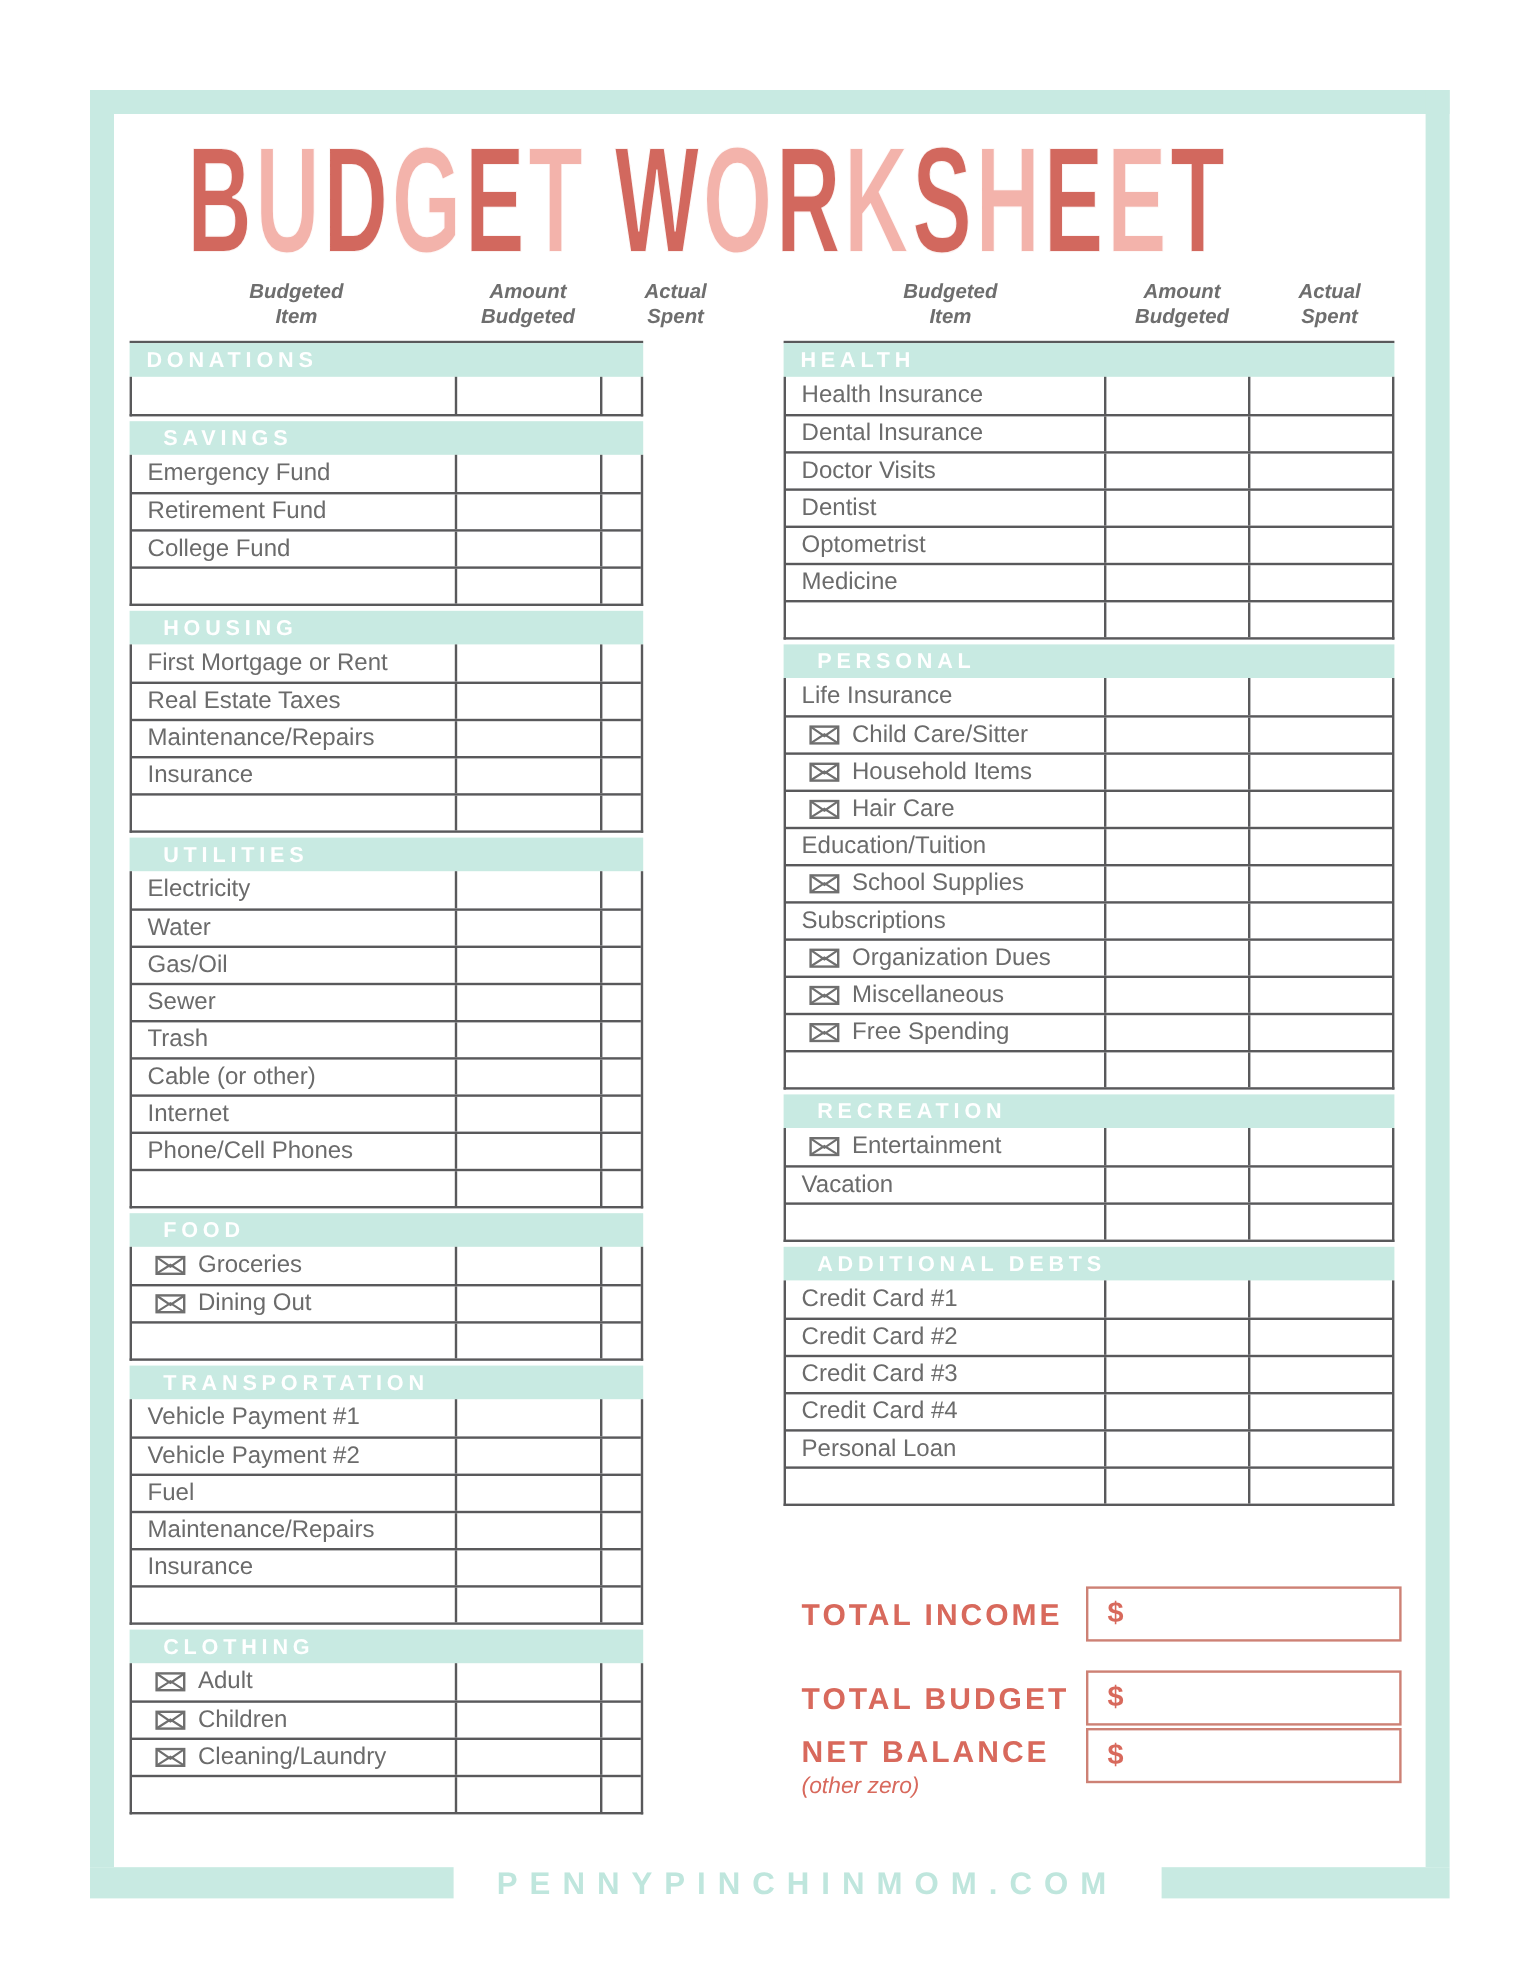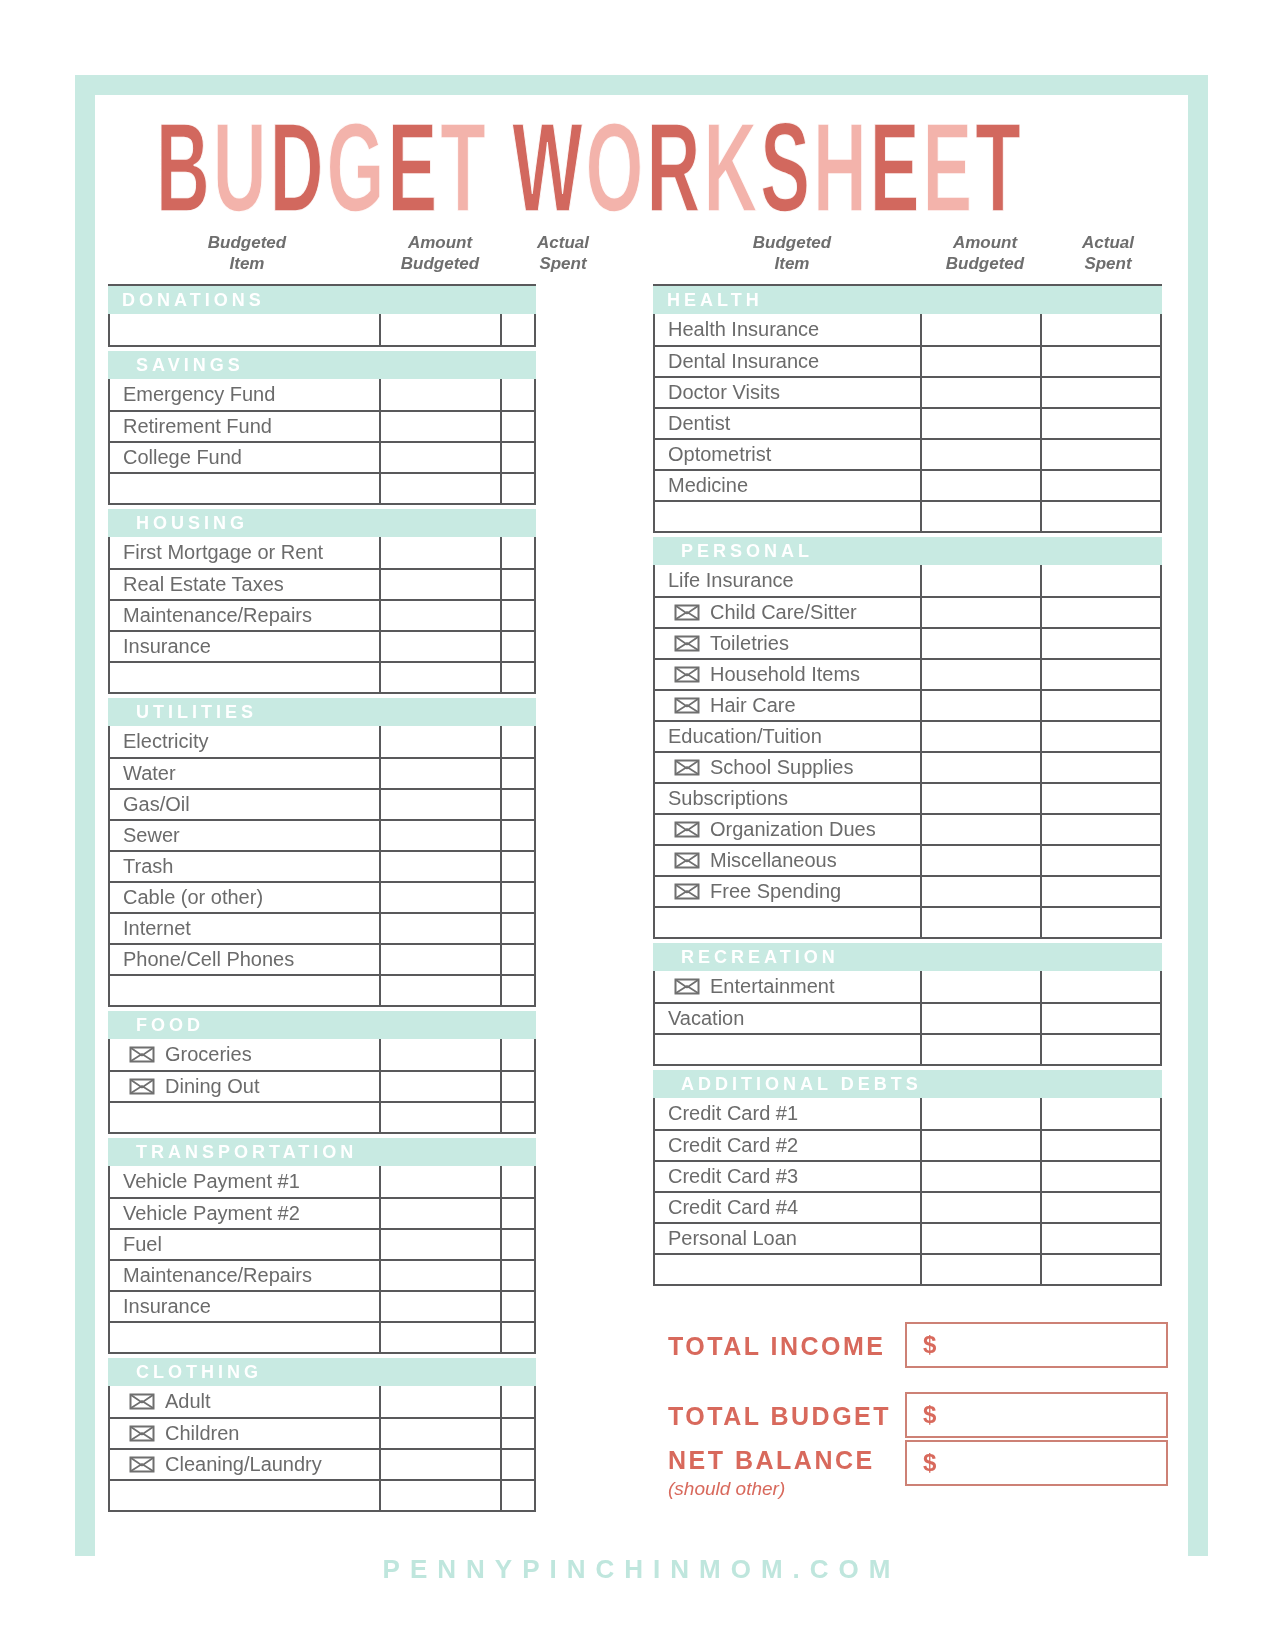--- a/index.html
+++ b/index.html
@@ -14,21 +14,21 @@
   }
   *{box-sizing:border-box;margin:0;padding:0;}
   body{background:#ffffff;font-family:"Liberation Sans", sans-serif;}
   .page{position:relative;width:1275px;height:1650px;background:#fff;overflow:hidden;}
 
   
   .frame{position:absolute;left:75px;top:75px;width:1133px;height:1481px;
          border:20px solid var(--mint);border-bottom:none;}
 
   
-  .footer{position:absolute;left:75px;top:1556px;width:1133px;height:26px;display:flex;align-items:center;flex-direction:column;}
+  .footer{position:absolute;left:75px;top:1556px;width:1133px;height:26px;display:flex;}
   .footer .bar{height:26px;background:var(--mint);}
   .footer .bar.l{width:303px;}
   .footer .bar.r{flex:1 1 auto;}
   .footer .site{padding:0 36px;font-size:26px;font-weight:700;letter-spacing:10px;
                 color:var(--mint-text);white-space:nowrap;line-height:26px;}
 
   
   .title-wrap{position:absolute;left:95px;top:104px;width:989px;display:flex;justify-content:center;}
   .title{font-size:120px;font-weight:700;letter-spacing:5px;line-height:1;white-space:nowrap;
          transform:scale(0.62,1.05);transform-origin:center top;
@@ -448,31 +448,20 @@
           </div>
           <div class="cell amount"></div>
           <div class="cell actual"></div>
         </div>
         <div class="trow">
           <div class="cell item">
             <svg class="env" width="26" height="17" viewBox="0 0 26 17">
               <rect x="1.5" y="1.5" width="23" height="14" fill="none" stroke="#6f6f6f" stroke-width="2"></rect>
               <path d="M2 2 L13 9.5 L24 2 M2 15 L13 8 L24 15" fill="none" stroke="#6f6f6f" stroke-width="1.8"></path>
             </svg>
-            <span>Toiletries</span>
-          </div>
-          <div class="cell amount"></div>
-          <div class="cell actual"></div>
-        </div>
-        <div class="trow">
-          <div class="cell item">
-            <svg class="env" width="26" height="17" viewBox="0 0 26 17">
-              <rect x="1.5" y="1.5" width="23" height="14" fill="none" stroke="#6f6f6f" stroke-width="2"></rect>
-              <path d="M2 2 L13 9.5 L24 2 M2 15 L13 8 L24 15" fill="none" stroke="#6f6f6f" stroke-width="1.8"></path>
-            </svg>
             <span>Household Items</span>
           </div>
           <div class="cell amount"></div>
           <div class="cell actual"></div>
         </div>
         <div class="trow">
           <div class="cell item">
             <svg class="env" width="26" height="17" viewBox="0 0 26 17">
               <rect x="1.5" y="1.5" width="23" height="14" fill="none" stroke="#6f6f6f" stroke-width="2"></rect>
               <path d="M2 2 L13 9.5 L24 2 M2 15 L13 8 L24 15" fill="none" stroke="#6f6f6f" stroke-width="1.8"></path>
@@ -627,21 +616,21 @@
   <div class="total-box" style="top:1322px;">
     <span class="cur">$</span>
   </div>
 
   <div class="total-label" style="top:1402px;">TOTAL BUDGET</div>
   <div class="total-box" style="top:1392px;">
     <span class="cur">$</span>
   </div>
 
   <div class="total-label" style="top:1446px;">NET BALANCE</div>
-  <div class="total-note" style="top:1478px;">(should other)</div>
+  <div class="total-note" style="top:1478px;">(other zero)</div>
   <div class="total-box" style="top:1440px;">
     <span class="cur">$</span>
   </div>
 
   <div class="footer">
     <div class="bar l"></div>
     <div class="site">PENNYPINCHINMOM.COM</div>
     <div class="bar r"></div>
   </div>
 

